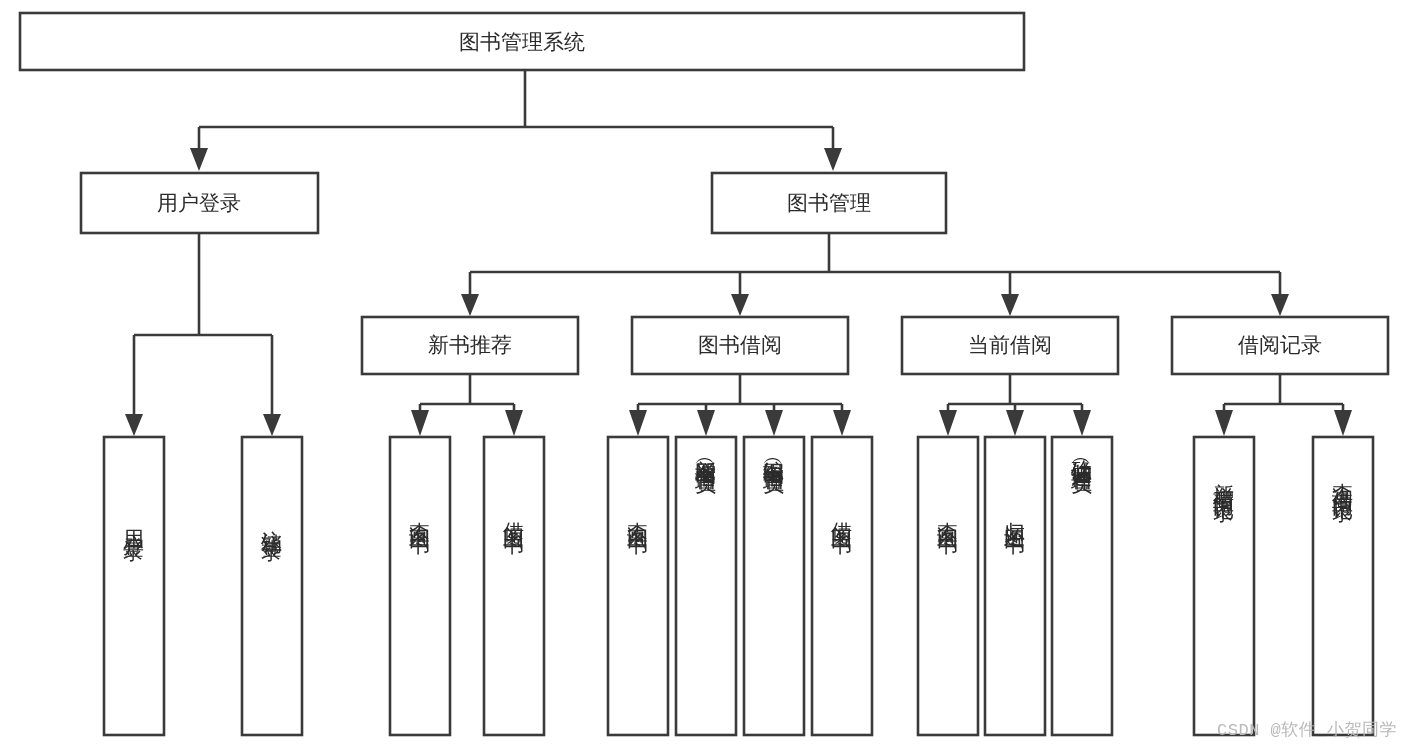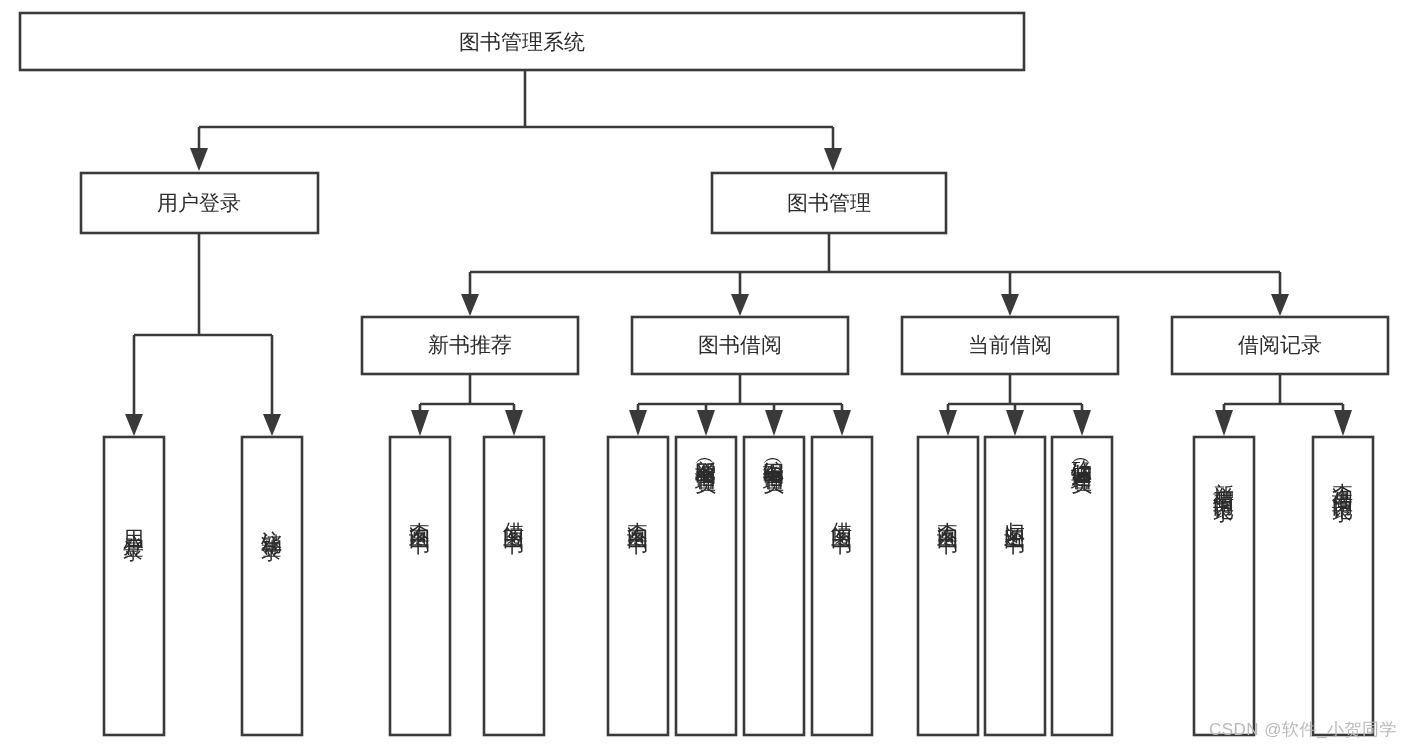--- a/index.html
+++ b/index.html
@@ -48,21 +48,21 @@
     stroke-linecap: butt;
   }
   .arrow-head {
     fill: #3a3a3a;
     stroke: none;
   }
   .watermark {
     position: absolute;
     right: 8px;
     bottom: 6px;
-    font-family: Liberation Sans, sans-serif;
+    font-family: Liberation Mono, monospace;
     font-size: 17px;
     color: #b9b9b9;
     white-space: nowrap;
     letter-spacing: 0.5px;
   }
 </style>
 </head>
 <body>
 
 <div id="diagram-root">

